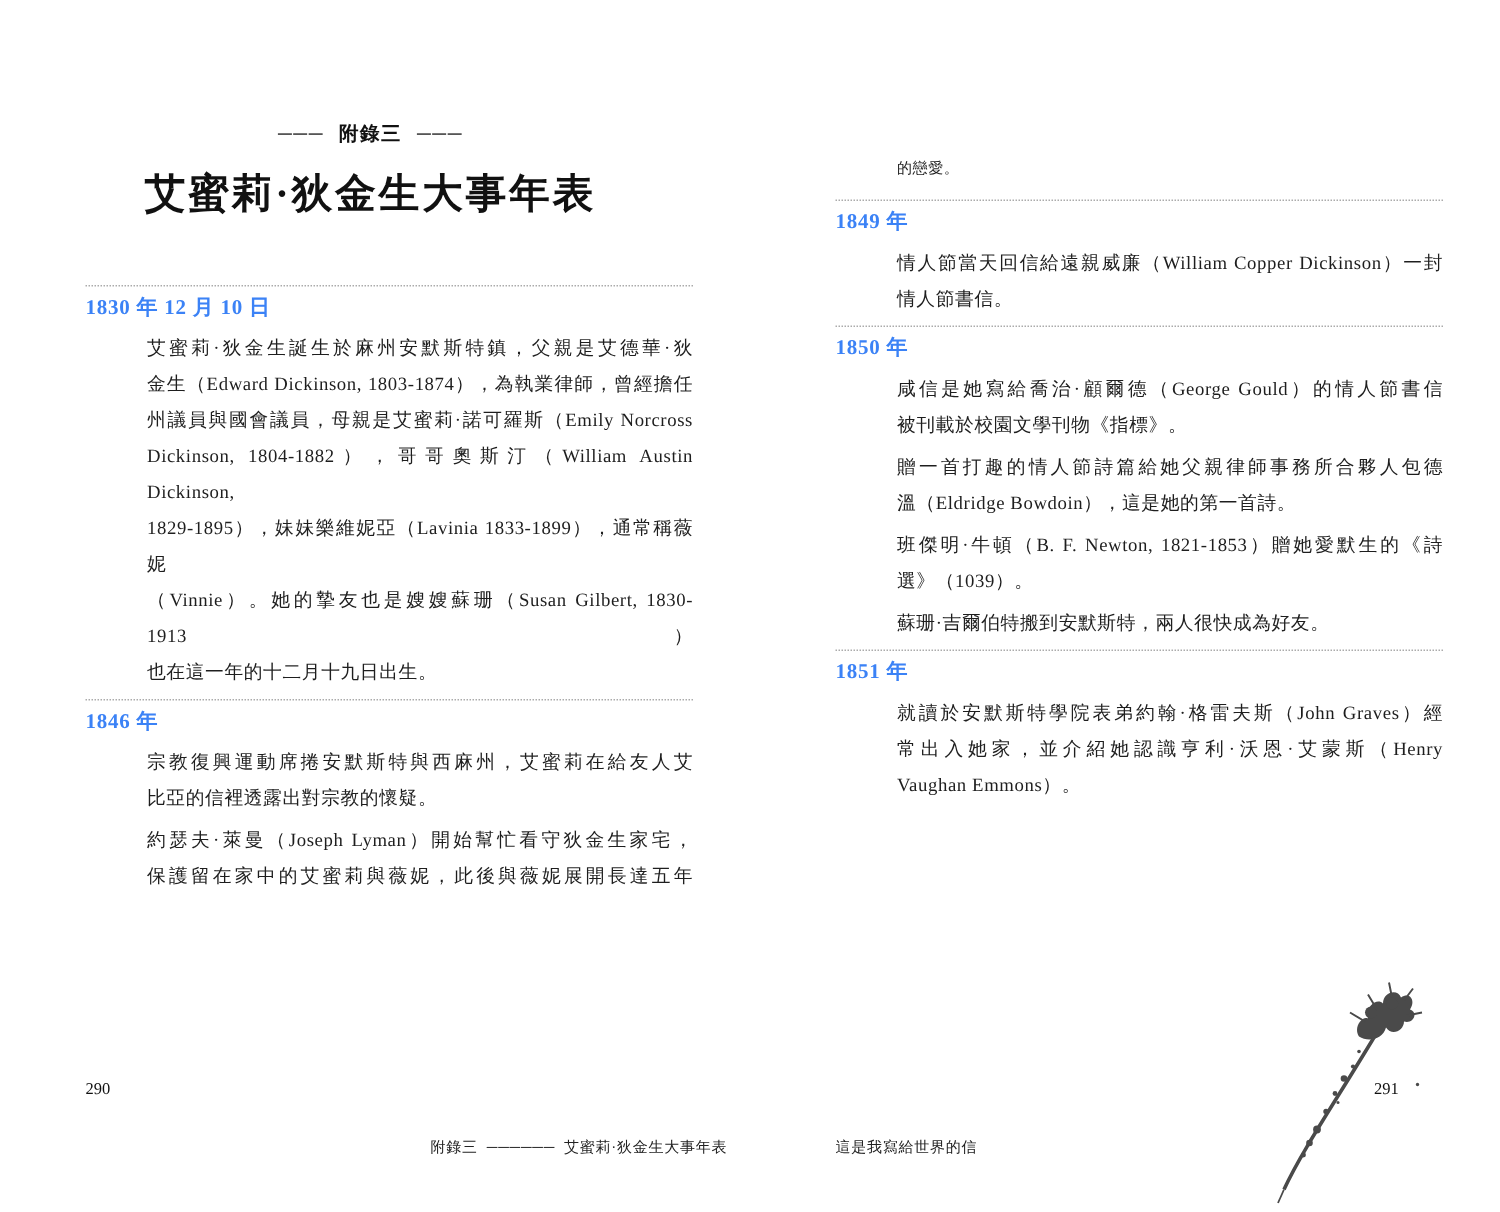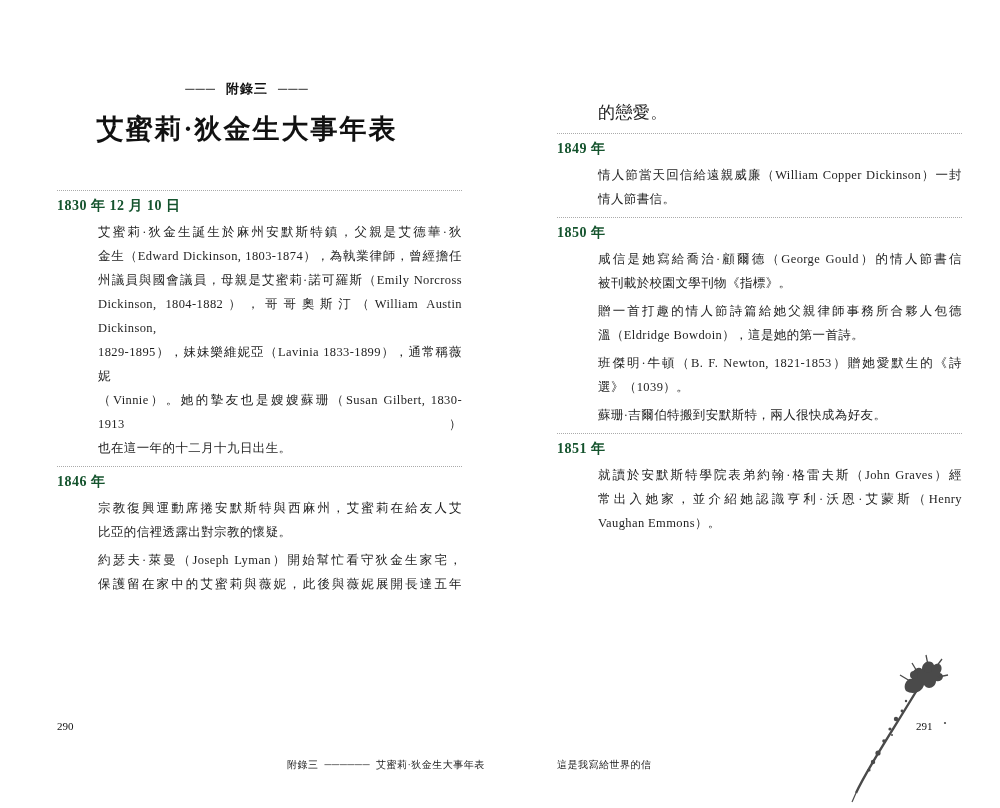--- a/index.html
+++ b/index.html
@@ -14,29 +14,29 @@
   .appendix-head { font-size:13px; font-weight:bold; letter-spacing:1px; color:#111; }
   .head-dash { font-weight:normal; color:#222; }
   .head-label { margin:0 10px; }
   .book-title { margin:13px 0 0; font-size:27px; font-weight:bold; letter-spacing:2px; color:#111; }
 
   
   .sections { position:absolute; width:405px; }
   .sections-left  { left:57px;  top:190px; }
   .sections-right { left:557px; top:133px; }
   .entry { border-top:1px dotted #ababab; padding:5px 0 6px; }
-  .year  { margin:0 0 4px; font-size:14px; line-height:20px; font-weight:bold; letter-spacing:0.5px; color:#14532d; }
+  .year  { margin:0 0 4px; font-size:14px; line-height:20px; font-weight:bold; letter-spacing:0.5px; color:#3b82f6; }
   .paras { padding-left:41px; }
   .para + .para { margin-top:4px; }
   .line  { font-size:12.5px; line-height:24px; letter-spacing:0.4px; }
   .line.just { text-align:justify; text-align-last:justify; }
 
   .continuation {
     position:absolute; left:598px; top:101px;
-    font-size:17px; line-height:24px; letter-spacing:0.4px;
+    font-size:10px; line-height:24px; letter-spacing:0.4px;
   }
 
   
   .pagenum { position:absolute; top:720px; font-size:11px; color:#111; }
   .pagenum-left  { left:57px; }
   .pagenum-right { left:916px; }
   .runfoot { position:absolute; top:758px; font-size:10px; letter-spacing:0.5px; color:#222; }
   .runfoot-left  { left:287px; }
   .runfoot-right { left:557px;text-align:center; }
   .foot-dash { margin:0 6px; color:#333; }

